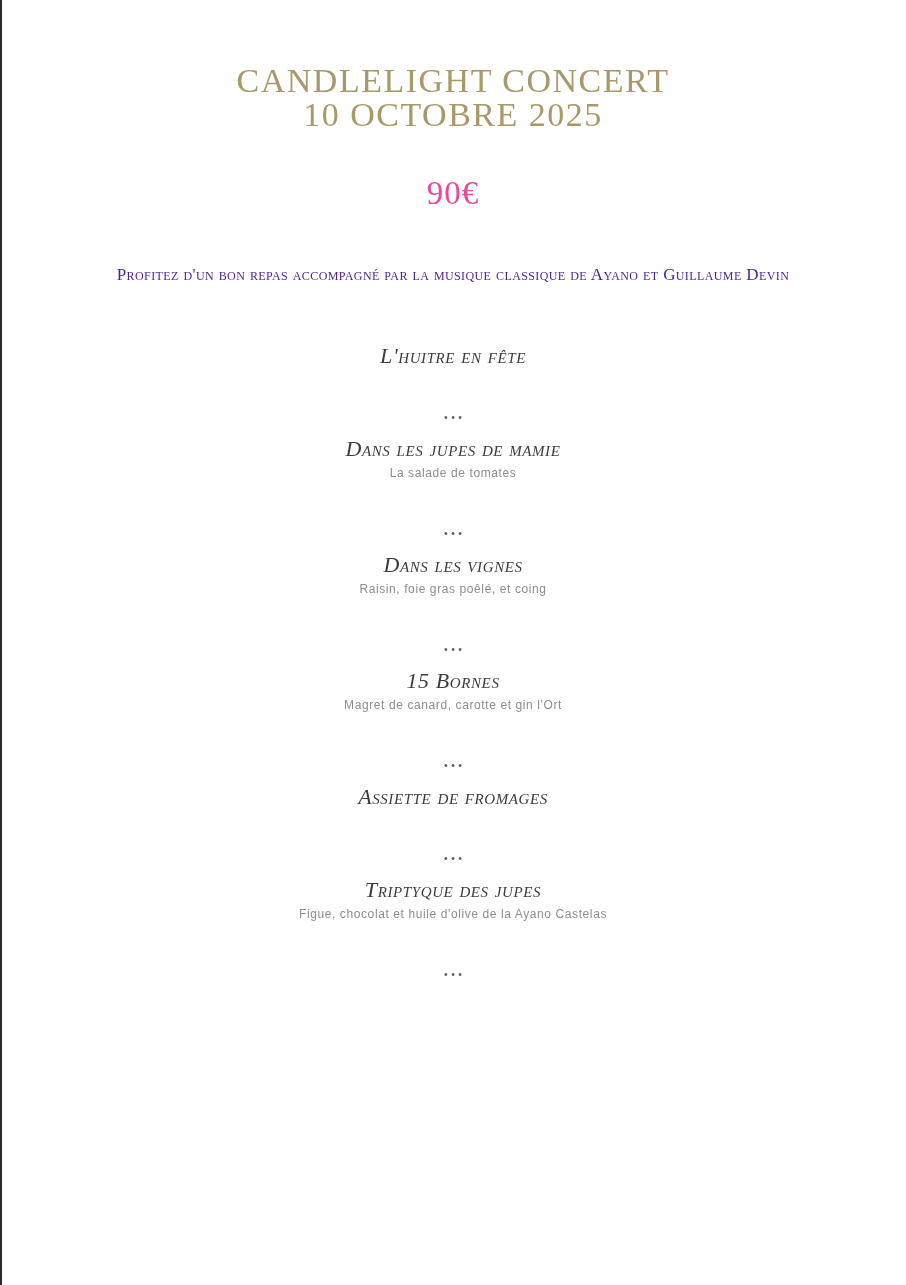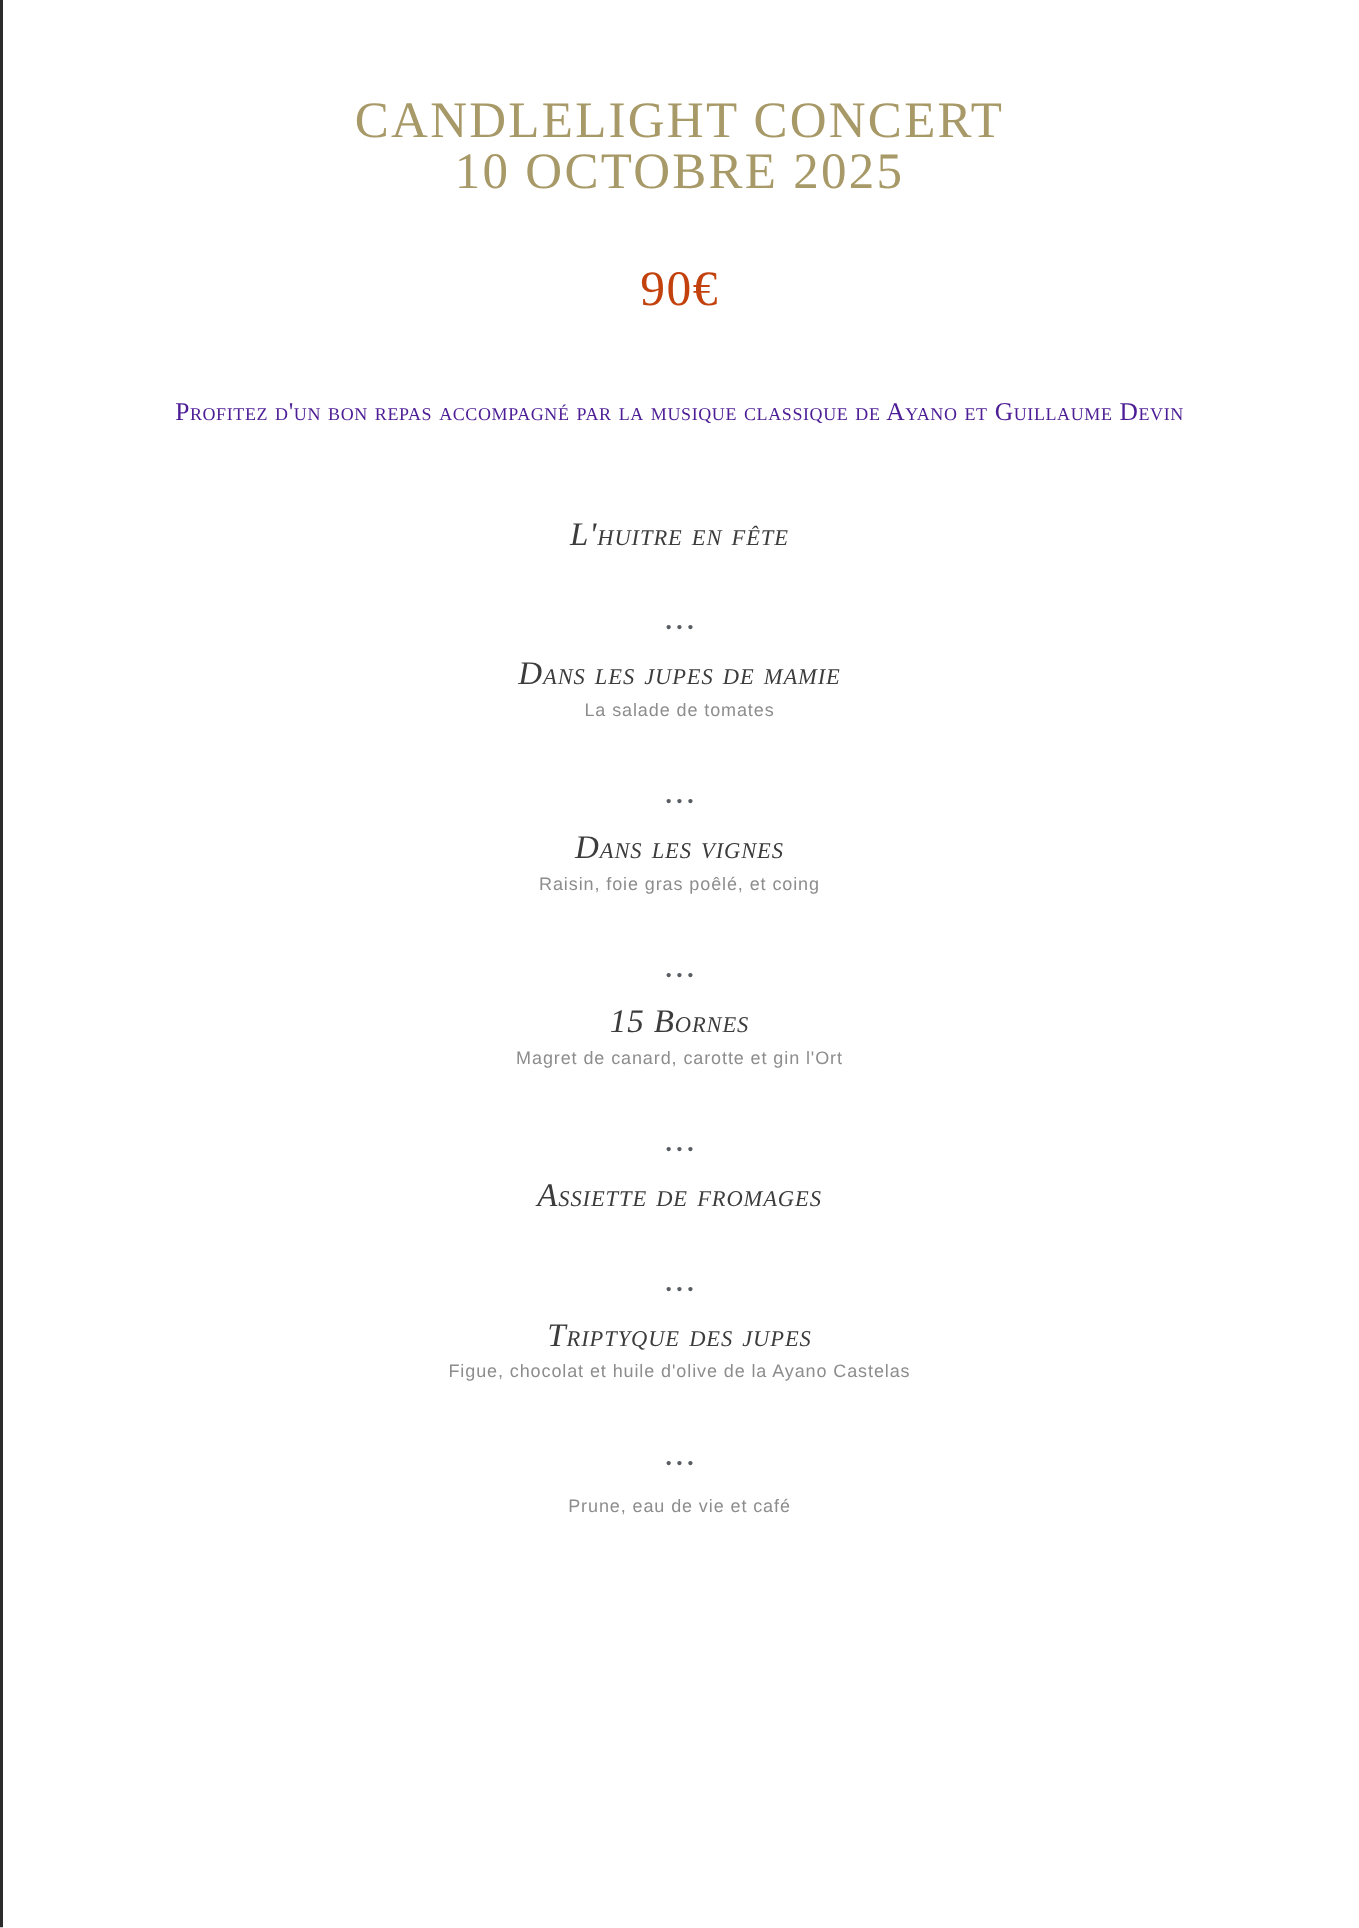--- a/index.html
+++ b/index.html
@@ -25,21 +25,21 @@
   }
   .menu-title {
     color: #a89a68;
     font-family: "Liberation Serif", serif;
     font-weight: 400;
     font-size: 34px;
     letter-spacing: 1.5px;
     line-height: 34px;
   }
   .menu-price {
-    color: #c2410c;
+    color: #ec4899;
     font-family: "Liberation Serif", serif;
     font-weight: 400;
     font-size: 33px;
     letter-spacing: 1px;
     margin-top: 43px;
   }
   .menu-intro {
     margin: 52px auto 0;
     max-width: 775px;
     color: #4c1d95;
@@ -127,17 +127,16 @@
     </div>
 
     <div class="course-item">
       <div class="dots-separator">•••</div>
       <div class="course-name">Triptyque des jupes</div>
       <div class="course-description">Figue, chocolat et huile d'olive de la Ayano Castelas</div>
     </div>
 
     <div class="course-item">
       <div class="dots-separator">•••</div>
-      <div class="course-description">Prune, eau de vie et café</div>
     </div>
 
   </div>
 </div>
 
 </body></html>

